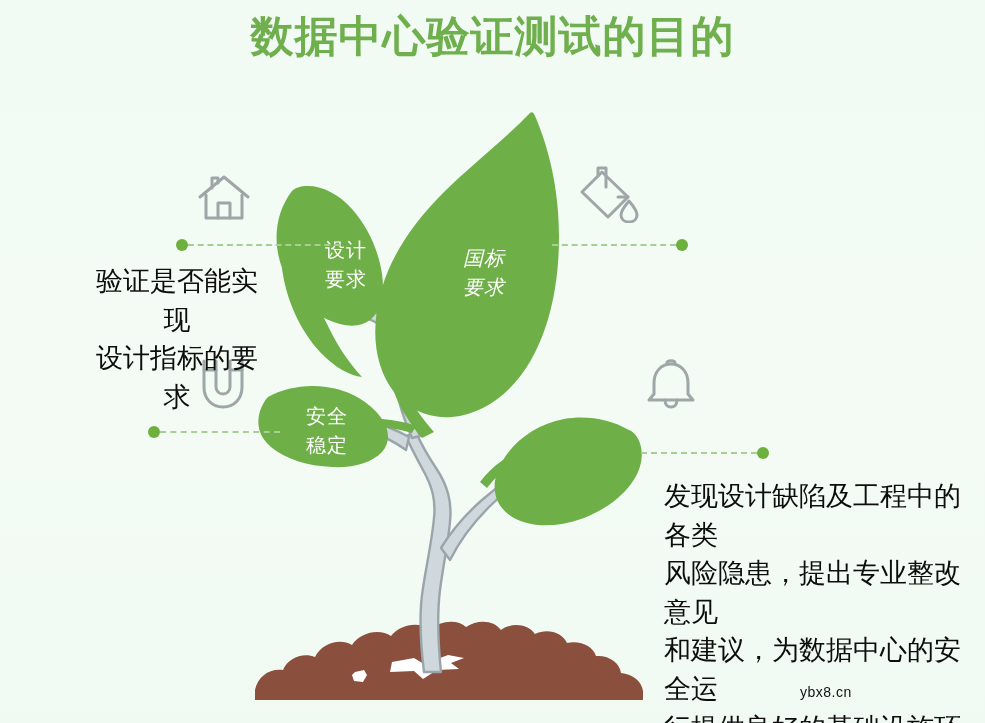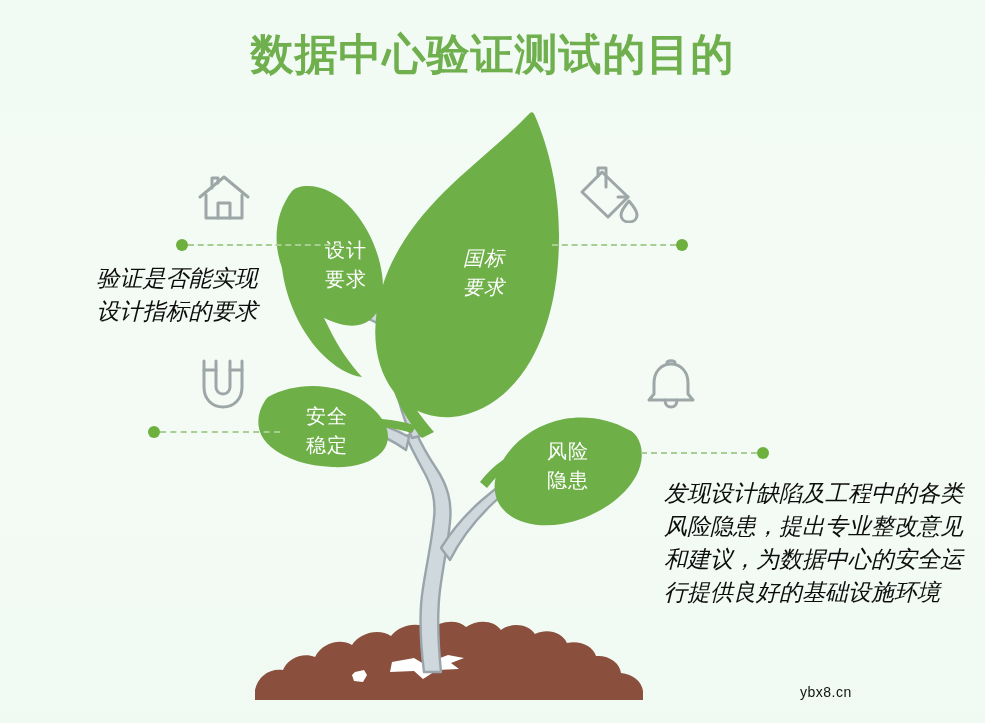--- a/index.html
+++ b/index.html
@@ -19,21 +19,21 @@
     width: 985px;
     height: 723px;
     background: linear-gradient(180deg, #f1fbf3 0%, #f4fbf5 55%, #f0faf2 100%);
     overflow: hidden;
   }
 
   
   .title {
     position: absolute;
     left: 0;
-    top: 26px;
+    top: 8px;
     width: 985px;
     text-align: center;
     font-size: 43px;
     font-weight: bold;
     letter-spacing: 1px;
     color: #6faf4e;
     white-space: nowrap;
   }
 
   
@@ -101,24 +101,23 @@
   .conn-3 .dash { left: 12px; width: 120px; }
 
   .conn-4 { left: 641px; top: 452px; width: 128px; }
   .conn-4 .dash { left: 0; width: 116px; }
   .conn-4 .dot { right: 0; }
 
   
   .desc {
     position: absolute;
     color: #0d0d0d;
-    font-size: 23px;
+    font-size: 27px;
     line-height: 1.43;
     white-space: pre-line;
-    font-style: italic;
   }
   .desc.d-topleft { left: 87px; top: 262px; width: 180px; text-align: center; }
   .desc.d-topright { left: 667px; top: 263px; width: 276px; text-align: left; }
   .desc.d-botleft { left: 18px; top: 450px; width: 250px; text-align: left; }
   .desc.d-botright { left: 664px; top: 477px; width: 300px; text-align: left; }
 
   
   .watermark {
     position: absolute;
     left: 800px;
@@ -251,22 +250,20 @@
     <path d="M503 460 C 494 466, 486 474, 480 482 L 487 488
              C 493 480, 500 473, 508 467 Z" fill="#6eaf48"></path>
   </svg>
 
   <div class="leaf-label l-design">设计
 要求</div>
   <div class="leaf-label l-standard">国标
 要求</div>
   <div class="leaf-label l-safety">安全
 稳定</div>
-  <div class="leaf-label l-risk">风险
-隐患</div>
 
   <div class="icon icon-home">
     <svg width="56" height="52" viewBox="0 0 56 52">
       <g fill="none" stroke="#9da7a7" stroke-width="3" stroke-linejoin="round" stroke-linecap="round">
         <path d="M4 25 L28 5 L52 25"></path>
         <path d="M10 23 L10 46 L46 46 L46 23"></path>
         <path d="M22 46 L22 31 L34 31 L34 46"></path>
         <path d="M16 16 L16 6 L22 6 L22 11"></path>
       </g>
     </svg>

